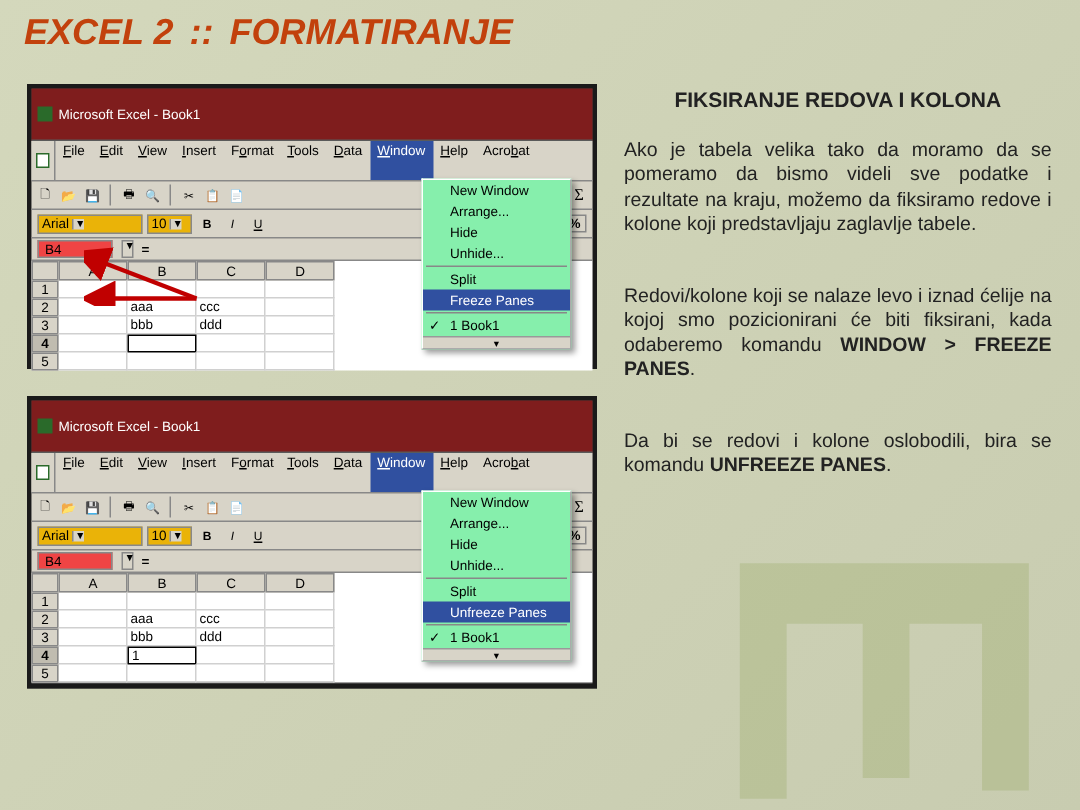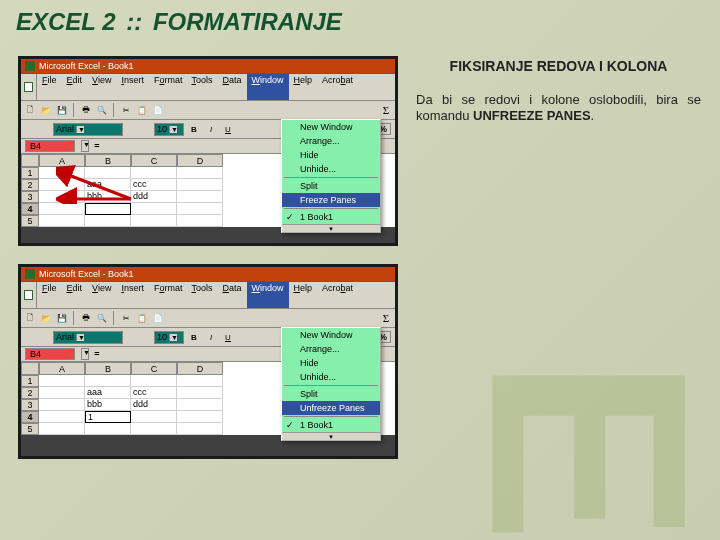--- a/index.html
+++ b/index.html
@@ -22,41 +22,41 @@
     line-height: 0.8;
     transform: rotate(90deg);
     transform-origin: center;
     pointer-events: none;
   }
   .header {
     padding: 8px 16px;
     font-size: 24px;
     font-weight: bold;
     font-style: italic;
-    color: #14532d;
+    color: #c2410c;
     font-family: "Arial Black", Arial, sans-serif;
   }
   .header .sep { margin: 0 4px; }
   .content {
     display: flex;
     gap: 18px;
     padding: 12px 18px;
   }
   .left-col { width: 380px; display: flex; flex-direction: column; gap: 18px; }
   .right-col { width: 285px; font-size: 13px; color: #222; }
   .excel-shot {
     border: 3px solid #1a1a1a;
     background: #404040;
     position: relative;
   }
   .titlebar {
-    background: #c2410c;
+    background: #7f1d1d;
     color: #fff;
     font-size: 9px;
-    padding: 2px 4px;
+    padding: 12px 4px;
     display: flex;
     align-items: center;
     gap: 4px;
     border-bottom: 1px solid #5a5a5a;
   }
   .xl-icon { width: 10px; height: 10px; background: #2a6a2a; display: inline-block; }
   .row2 {
     background: #d8d4c8;
     display: flex;
     align-items: stretch;
@@ -90,28 +90,27 @@
   .fmt-row {
     background: #d8d4c8;
     display: flex;
     gap: 3px;
     padding: 2px 4px;
     font-size: 9px;
     border-bottom: 1px solid #888;
     align-items: center;
   }
   .combo {
-    background: #0f766e;
+    background: #eab308;
     border: 1px solid #888;
     height: 13px;
     display: flex;
     align-items: center;
     padding: 0 2px;
     font-size: 9px;
-    margin-left: 28px;
   }
   .combo-arr { width:8px; background:#d8d4c8; border-left:1px solid #888; text-align:center; font-size:7px; margin:-0px -2px -0px 2px; padding:0 1px;}
   .bold { font-weight: bold; }
   .italic { font-style: italic; }
   .namebox-row {
     background: #d8d4c8;
     display: flex;
     align-items: center;
     padding: 1px 4px;
     font-size: 9px;
@@ -451,17 +450,21 @@
         <div class="dd-sep"></div>
         <div class="dd-item"><span class="check">✓</span><span>1 Book1</span></div>
         <div class="dd-ext">▾</div>
       </div>
     </div>
 
   </div>
 
   <div class="right-col">
     <div class="r-title">FIKSIRANJE REDOVA I KOLONA</div>
+    <div class="r-para">Ako je tabela velika tako da moramo da se pomeramo da bismo videli sve podatke i rezultate na kraju, možemo da fiksiramo redove i kolone koji predstavljaju zaglavlje tabele.</div>
+    <div class="r-para">
+      <span>Redovi/kolone koji se nalaze levo i iznad ćelije na kojoj smo pozicionirani će biti fiksirani, kada odaberemo komandu </span><b>WINDOW &gt; FREEZE PANES</b><span>.</span>
+    </div>
     <div class="r-para" style="margin-bottom:0;">
       <span>Da bi se redovi i kolone oslobodili, bira se komandu </span><b>UNFREEZE PANES</b><span>.</span>
     </div>
   </div>
 </div>
 
 </body></html>

